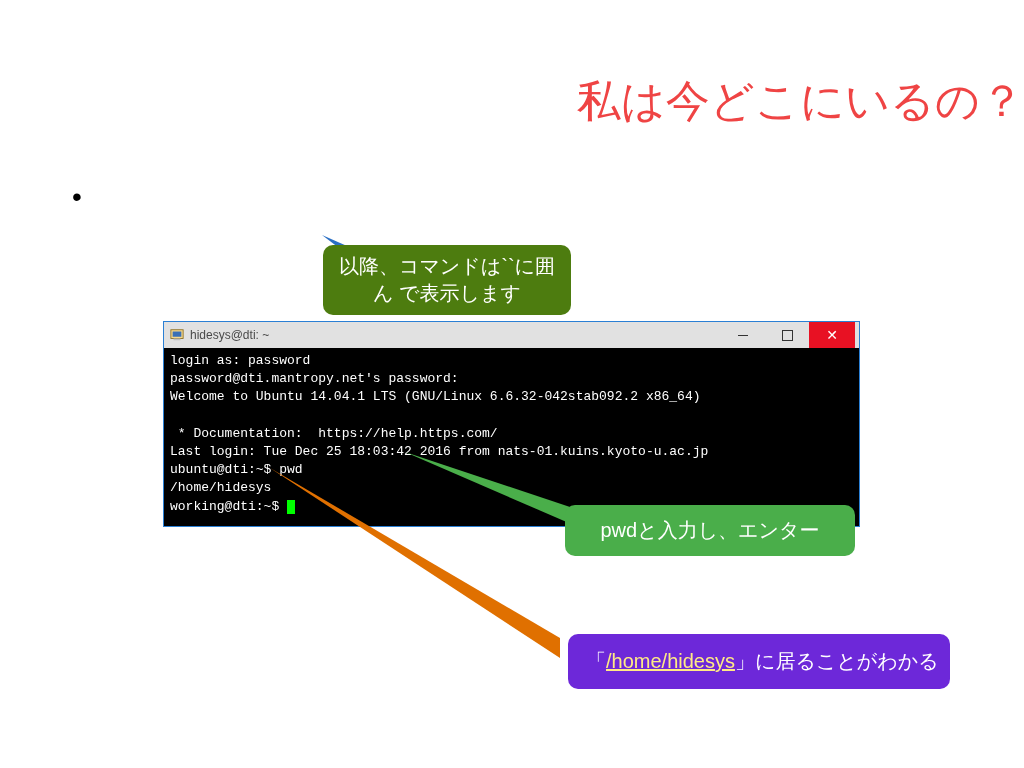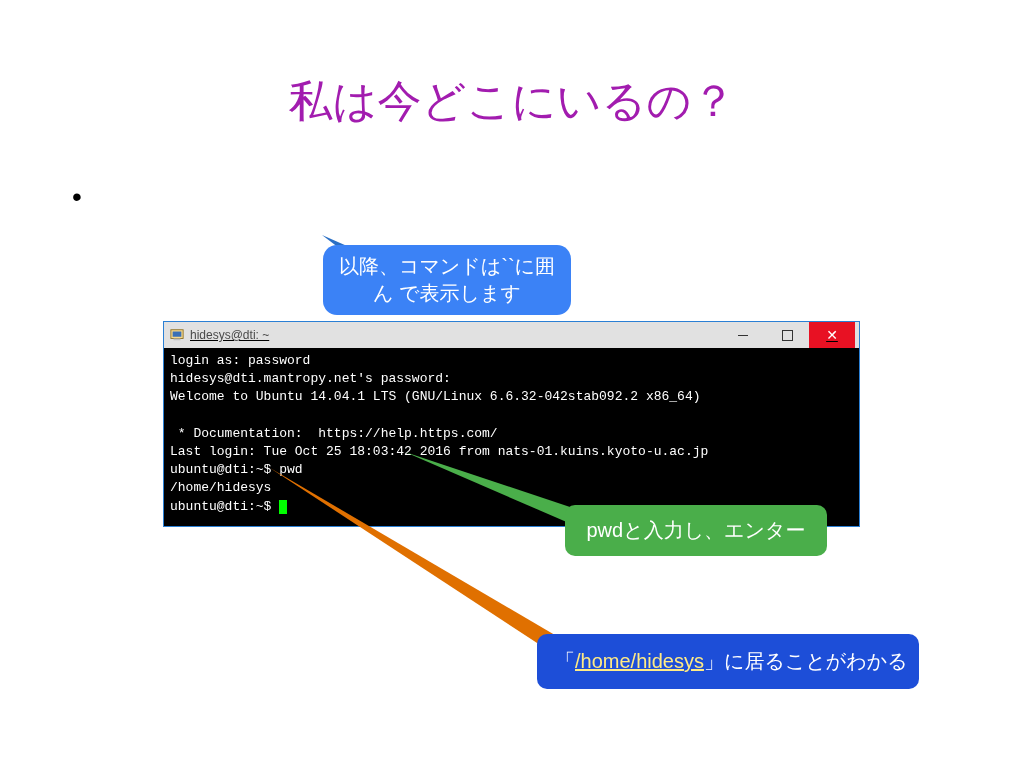--- a/index.html
+++ b/index.html
@@ -1,40 +1,40 @@
 <!DOCTYPE html>
 <html><head>
   <meta charset="utf-8">
   <style>
     * { margin: 0; padding: 0; box-sizing: border-box; }
     body { width: 1024px; height: 768px; background: #fff; font-family: "Yu Gothic", "Meiryo", sans-serif; position: relative; overflow: hidden; }
-    .slide-title { font-size: 44px; text-align: center; margin-top: 72px; color: #a21caf; font-weight: 400; }
+    .slide-title { font-size: 44px; text-align: right; margin-top: 72px; color: #ef4444; font-weight: 400; }
     .bullet-wrap { margin: 52px 0 0 72px; display: flex; align-items: baseline; }
     .bullet-dot { font-size: 28px; margin-right: 14px; line-height: 1; }
     .bullet-text { font-size: 30px; color: #000; }
     .bullet-text .mono { font-family: Consolas, "Courier New", monospace; }
-    .terminal-window { position: absolute; left: 163px; top: 321px; width: 697px; border: 1px solid #2a7fd4; box-shadow: 0 0 0 0; text-decoration: underline; }
+    .terminal-window { position: absolute; left: 163px; top: 321px; width: 697px; border: 1px solid #2a7fd4; box-shadow: 0 0 0 0; }
     .title-bar { height: 26px; background: #e1e1e1; display: flex; align-items: center; padding: 0 4px 0 6px; }
     .title-bar-icon { width: 14px; height: 14px; display: inline-block; margin-right: 4px; }
     .title-bar-icon svg { display:block; }
     .title-bar-text { font-size: 12px; color: #4a4a4a; flex: 1; padding-left: 2px; }
     .title-bar-controls { display: flex; height: 100%; }
     .ctl { width: 44px; height: 100%; display: flex; align-items: center; justify-content: center; color: #333; font-size: 13px; }
     .ctl.close { background: #e81123; color: #fff; width: 46px; }
     .ctl.min::before { content:""; width:10px; border-top:1px solid #333; display:block; }
     .ctl.max::before { content:""; width:9px; height:9px; border:1px solid #333; display:block; }
     .ctl.close::before { content:"\2715"; font-size:14px; }
     .term-body { background: #000; color: #fff; font-family: Consolas, "Courier New", monospace; font-size: 13px; line-height: 1.4; padding: 4px 6px 10px 6px; min-height: 158px; white-space: pre; }
     .term-body .cursor { background:#00ff00; color:#00ff00; display:inline-block; width:8px; height:14px; vertical-align:text-bottom; }
     .callout { position: absolute; border-radius: 10px; padding: 10px 18px; color: #fff; font-size: 20px; text-align: center; z-index: 10; }
-    .callout.blue { background: #3b82f6; border-radius: 14px; }
+    .callout.blue { background: #4d7c0f; }
     .callout.green { background: #4aae4a; }
-    .callout.orange { background: #1d4ed8; }
+    .callout.orange { background: #6d28d9; margin-left: 31px; }
     .callout.top-note { left: 323px; top: 245px; width: 248px; padding: 8px 10px; line-height: 1.35; }
-    .callout.right-note { left: 565px; top: 505px; width: 262px; padding: 12px 14px; }
+    .callout.right-note { left: 565px; top: 505px; width: 290px; padding: 12px 14px; }
     .callout.bottom-note { left: 537px; top: 634px; width: 382px; padding: 14px 18px; white-space: nowrap; font-size: 20px;}
     .pointer { position: absolute; z-index: 5; }
     .pointer svg { display:block; }
     .t-yellow-link { color:#ffea85; text-decoration: underline; }
   </style>
 </head>
 <body>
 
 <h1 class="slide-title">私は今どこにいるの？</h1>
 
@@ -60,28 +60,28 @@
         </svg>
     </span>
     <span class="title-bar-text">hidesys@dti: ~</span>
     <div class="title-bar-controls">
       <div class="ctl min"></div>
       <div class="ctl max"></div>
       <div class="ctl close"></div>
     </div>
   </div>
   <div class="term-body"><span>login as: password</span>
-<span>hidesys@dti.mantropy.net's password:</span>
+<span>password@dti.mantropy.net's password:</span>
 <span>Welcome to Ubuntu 14.04.1 LTS (GNU/Linux 6.6.32-042stab092.2 x86_64)</span>
 <span></span>
 <span> * Documentation:  https://help.https.com/</span>
-<span>Last login: Tue Oct 25 18:03:42 2016 from nats-01.kuins.kyoto-u.ac.jp</span>
+<span>Last login: Tue Dec 25 18:03:42 2016 from nats-01.kuins.kyoto-u.ac.jp</span>
 <span>ubuntu@dti:~$ pwd</span>
 <span>/home/hidesys</span>
-<span>ubuntu@dti:~$ </span><span class="cursor"></span></div>
+<span>working@dti:~$ </span><span class="cursor"></span></div>
 </div>
 
 <div class="callout green right-note">pwdと入力し、エンター</div>
 <div class="pointer" style="left:405px; top:452px;">
   <svg width="200" height="120">
       <polygon points="0,0 180,60 180,78" fill="#4aae4a"></polygon>
     </svg>
 </div>
 
 <div class="callout orange bottom-note">

